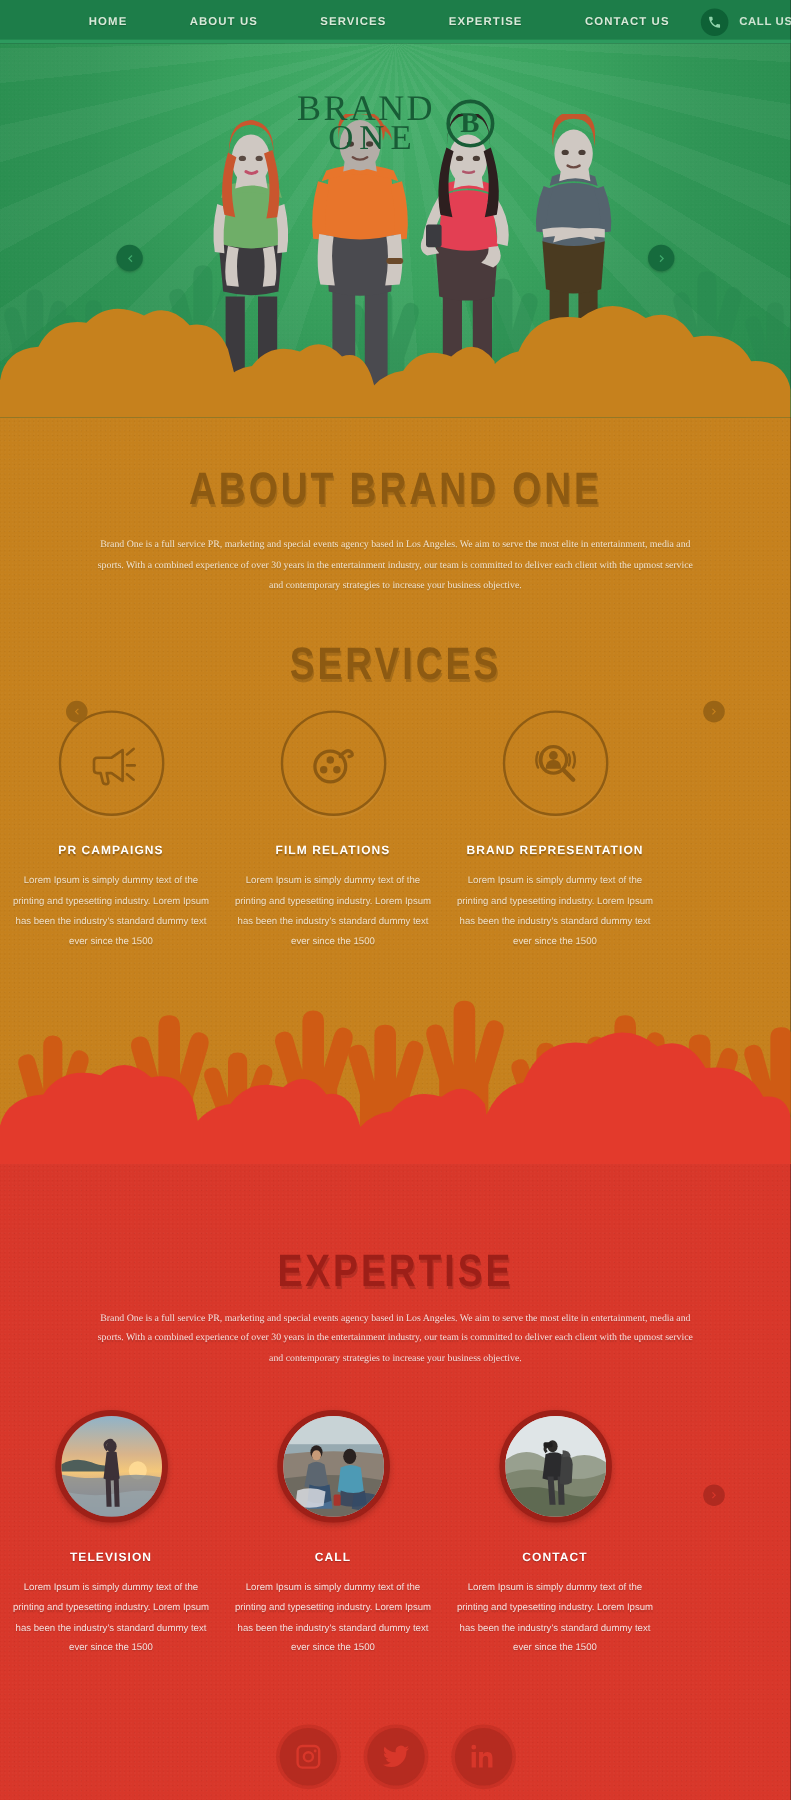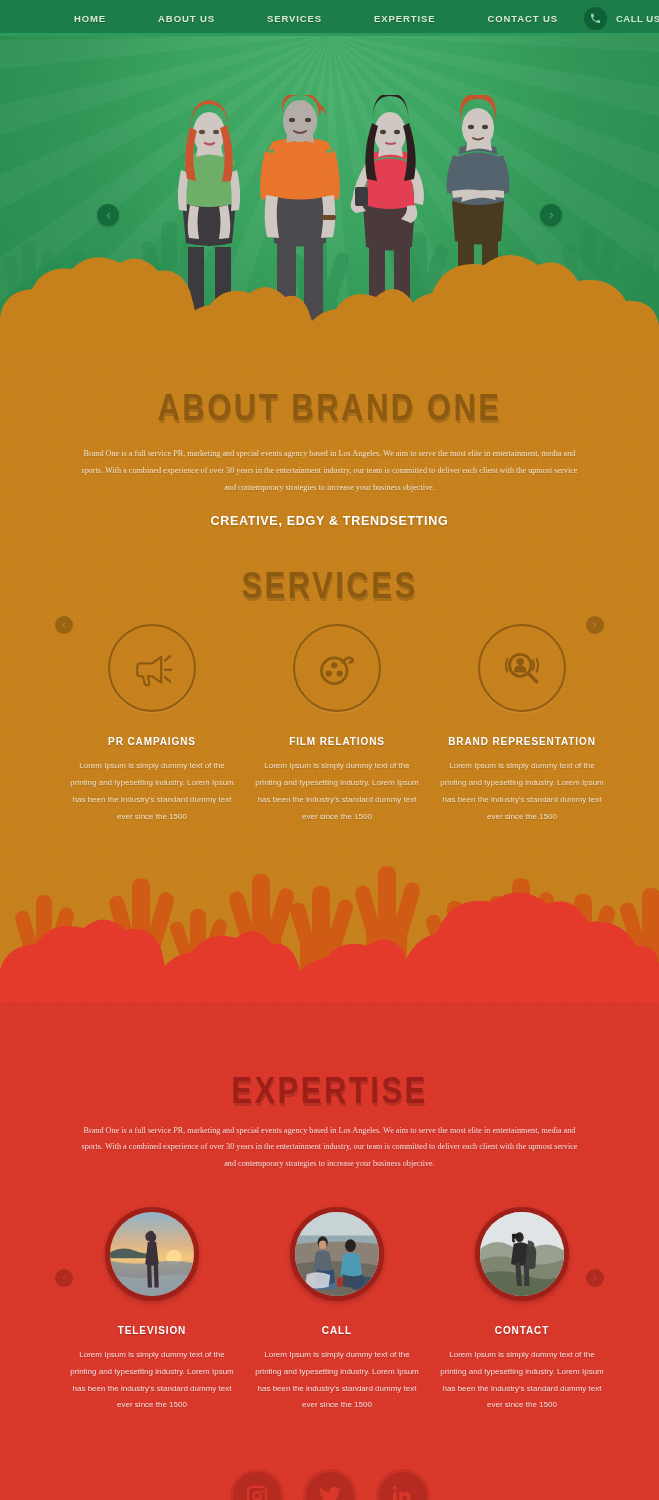--- a/index.html
+++ b/index.html
@@ -119,21 +119,21 @@
     text-shadow:0 1px 1px rgba(0,0,0,.18);
     font-family:Liberation Serif, serif;
   }
   .tagline{
     position:relative; z-index:3; text-align:center; margin-top:18px;
     color:#ffffff; font-size:12.5px; font-weight:700; letter-spacing:.7px;
     text-shadow:0 1px 2px rgba(0,0,0,.22);
   }
 
   .services-wrap{ position:relative; z-index:3; margin-top:40px; }
-  .cards{ display:flex; justify-content:center; gap:0; margin-top:20px;padding-left:15px; }
+  .cards{ display:flex; justify-content:flex-start; gap:0; margin-top:20px; }
   .card{ width:185px; text-align:center; padding:0 6px; }
   .icon-circle{
     width:88px; height:88px; border-radius:50%; margin:0 auto;
     border:2px solid #8f5c13; display:flex; align-items:center; justify-content:center;
     box-shadow: 0 2px 0 rgba(255,255,255,.06);
   }
   .icon-circle svg{ width:44px; height:44px; fill:#8d5a12; }
   .card-title{
     margin-top:24px; color:#ffffff; font-size:10px; font-weight:700; letter-spacing:.9px;
     text-shadow:0 1px 1px rgba(0,0,0,.28);
@@ -219,20 +219,31 @@
         <path d="M60 190 v-48 l-9-26 q-3-8 4-11 q6-2 9 6 l7 20 v-30 q0-9 7-9 q7 0 7 9 v30 l7-22 q3-8 9-5 q6 3 3 11 l-10 30 v45z"></path>
         <path d="M150 190 v-70 l-8-26 q-3-9 4-11 q7-2 9 7 l6 22 v-40 q0-9 8-9 q8 0 8 9 v38 l7-26 q3-9 10-6 q6 3 3 12 l-10 36 v64z"></path>
         <path d="M300 190 v-52 l-10-30 q-3-9 4-12 q7-2 10 7 l7 22 v-32 q0-9 8-9 q8 0 8 9 v32 l8-24 q3-9 10-6 q6 3 3 12 l-11 33 v50z"></path>
         <path d="M400 190 v-62 l-8-28 q-3-9 4-11 q7-2 9 7 l6 23 v-36 q0-9 8-9 q8 0 8 9 v34 l7-24 q3-9 10-6 q6 3 3 12 l-10 32 v59z"></path>
         <path d="M480 190 v-46 l-9-25 q-3-8 4-11 q6-2 9 6 l6 19 v-29 q0-9 7-9 q7 0 7 9 v29 l7-21 q3-8 9-5 q6 3 3 11 l-10 29 v43z"></path>
         <path d="M570 190 v-66 l-8-27 q-3-9 4-11 q7-2 9 7 l6 22 v-38 q0-9 8-9 q8 0 8 9 v36 l7-25 q3-9 10-6 q6 3 3 12 l-10 34 v62z"></path>
         <path d="M630 190 v-50 l-8-24 q-3-8 4-10 q6-2 8 6 l5 18 v-28 q0-8 7-8 q7 0 7 8 v27 l6-20 q3-8 9-5 q5 3 2 11 l-9 28 v47z"></path>
       </g>
     </svg>
 
+    <div class="hero-logo">
+      <div class="logo-wrap">
+        <div class="logo-words">
+          <span class="l1">BRAND</span>
+          <span class="l2">ONE</span>
+        </div>
+        <div class="logo-mark">
+          <span>B</span>
+        </div>
+      </div>
+    </div>
 
     <svg class="chars" viewBox="0 0 659 235" preserveAspectRatio="xMidYMax meet">
 
       <g>
         <path d="M188 222 v-70 h16 v70z M215 222 v-70 h16 v70z" fill="#3c3a3e"></path>
         <path d="M186 148 q23 6 46 0 l4 -42 q-27 -10 -54 0z" fill="#3c3a3e"></path>
         <path d="M183 108 q26 8 53 0 l-4 -40 q-22 -9 -45 0z" fill="#6fae68"></path>
         <path d="M184 70 q25 -9 51 0 l-3 -10 q-22 -7 -45 0z" fill="#6fae68"></path>
         <path d="M181 75 q-5 22 -2 40 l8 1 q-2 -20 2 -38z" fill="#cfc8c2"></path>
         <path d="M237 75 q5 22 2 40 l-8 1 q2 -20 -2 -38z" fill="#cfc8c2"></path>
@@ -321,21 +332,20 @@
                M175 110 Q180 70 210 66 Q225 46 250 54 Q268 40 285 58 Q302 52 310 76 L320 110 Z
                M300 110 Q306 74 336 70 Q350 48 376 58 Q396 40 412 62 L420 110 Z
                M395 110 Q400 60 432 54 Q446 20 484 26 Q510 6 538 26 Q562 16 578 42 Q612 36 626 62 Q654 60 659 86 L659 110 Z" fill="#c6811d"></path>
     </svg>
   </div>
 
   <div class="orange">
 
     <div class="sec-title dark">ABOUT BRAND ONE</div>
     <div class="body-copy">Brand One is a full service PR, marketing and special events agency based in Los Angeles. We aim to serve the most elite in entertainment, media and sports. With a combined experience of over 30 years in the entertainment industry, our team is committed to deliver each client with the upmost service and contemporary strategies to increase your business objective.</div>
-    <div class="tagline">CREATIVE, EDGY &amp; TRENDSETTING</div>
 
     <div class="services-wrap">
       <div class="sec-title dark">SERVICES</div>
 
       <div class="side-arrow orange-a left">
         <svg viewBox="0 0 24 24">
             <path d="M15 4 L7 12 L15 20 L17 18 L11 12 L17 6 Z"></path>
           </svg>
       </div>
       <div class="side-arrow orange-a right">

